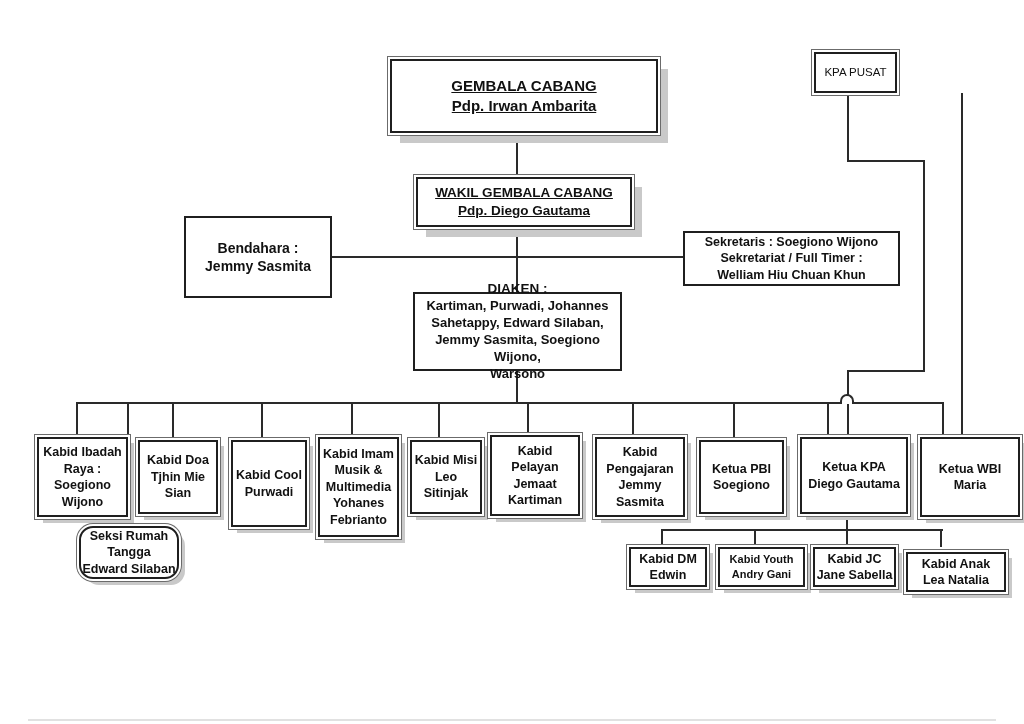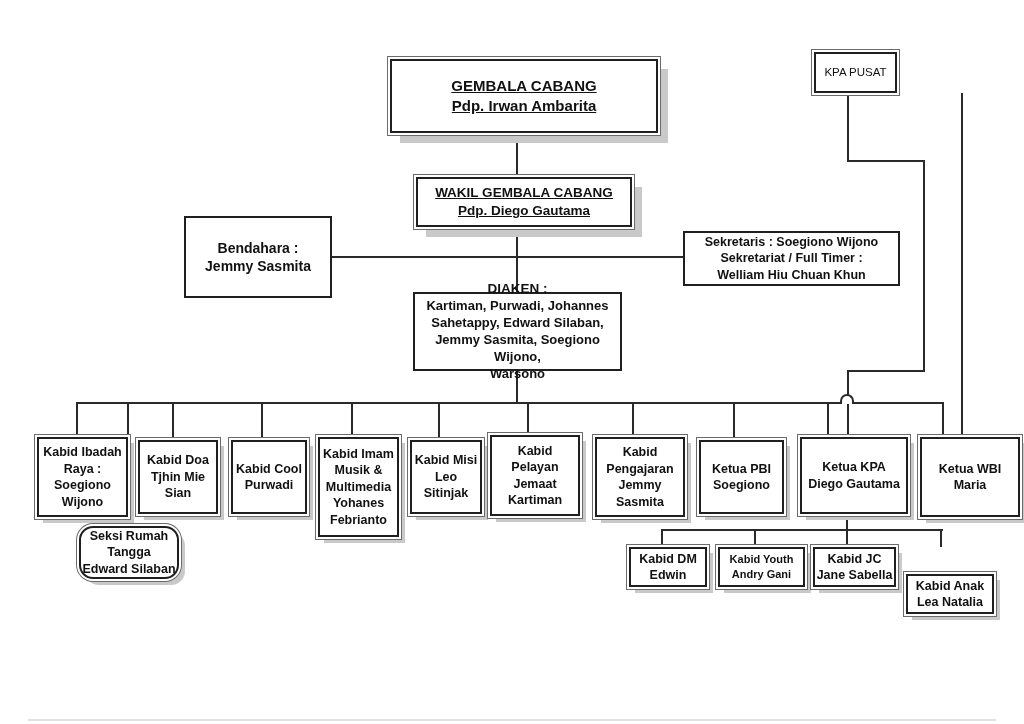--- a/index.html
+++ b/index.html
@@ -110,21 +110,21 @@
 Soegiono
 Wijono</span>
   </div>
 
   <div class="box double shadow-sm" style="left:131px;top:440px;width:80px;height:74px;font-size:12.5px">
     <span class="txt">Kabid Doa
 Tjhin Mie
 Sian</span>
   </div>
 
-  <div class="box double shadow-sm" style="left:224px;top:440px;width:76px;height:74px;font-size:12.5px">
+  <div class="box double shadow-sm" style="left:224px;top:440px;width:76px;height:87px;font-size:12.5px">
     <span class="txt">Kabid Cool
 Purwadi</span>
   </div>
 
   <div class="box double shadow-sm" style="left:311px;top:437px;width:81px;height:100px;font-size:12.5px">
     <span class="txt">Kabid Imam
 Musik &amp;
 Multimedia
 Yohanes
 Febrianto</span>
@@ -179,19 +179,19 @@
   <div class="box double shadow-sm" style="left:711px;top:547px;width:87px;height:40px;font-size:11px">
     <span class="txt">Kabid Youth
 Andry Gani</span>
   </div>
 
   <div class="box double shadow-sm" style="left:806px;top:547px;width:83px;height:40px;font-size:12.5px">
     <span class="txt">Kabid JC
 Jane Sabella</span>
   </div>
 
-  <div class="box double shadow-sm" style="left:899px;top:574px;width:88px;height:40px;font-size:12.5px">
+  <div class="box double shadow-sm" style="left:899px;top:552px;width:100px;height:40px;font-size:12.5px">
     <span class="txt">Kabid Anak
 Lea Natalia</span>
   </div>
 
   <div class="page-edge"></div>
 </div>
 
 </body></html>

